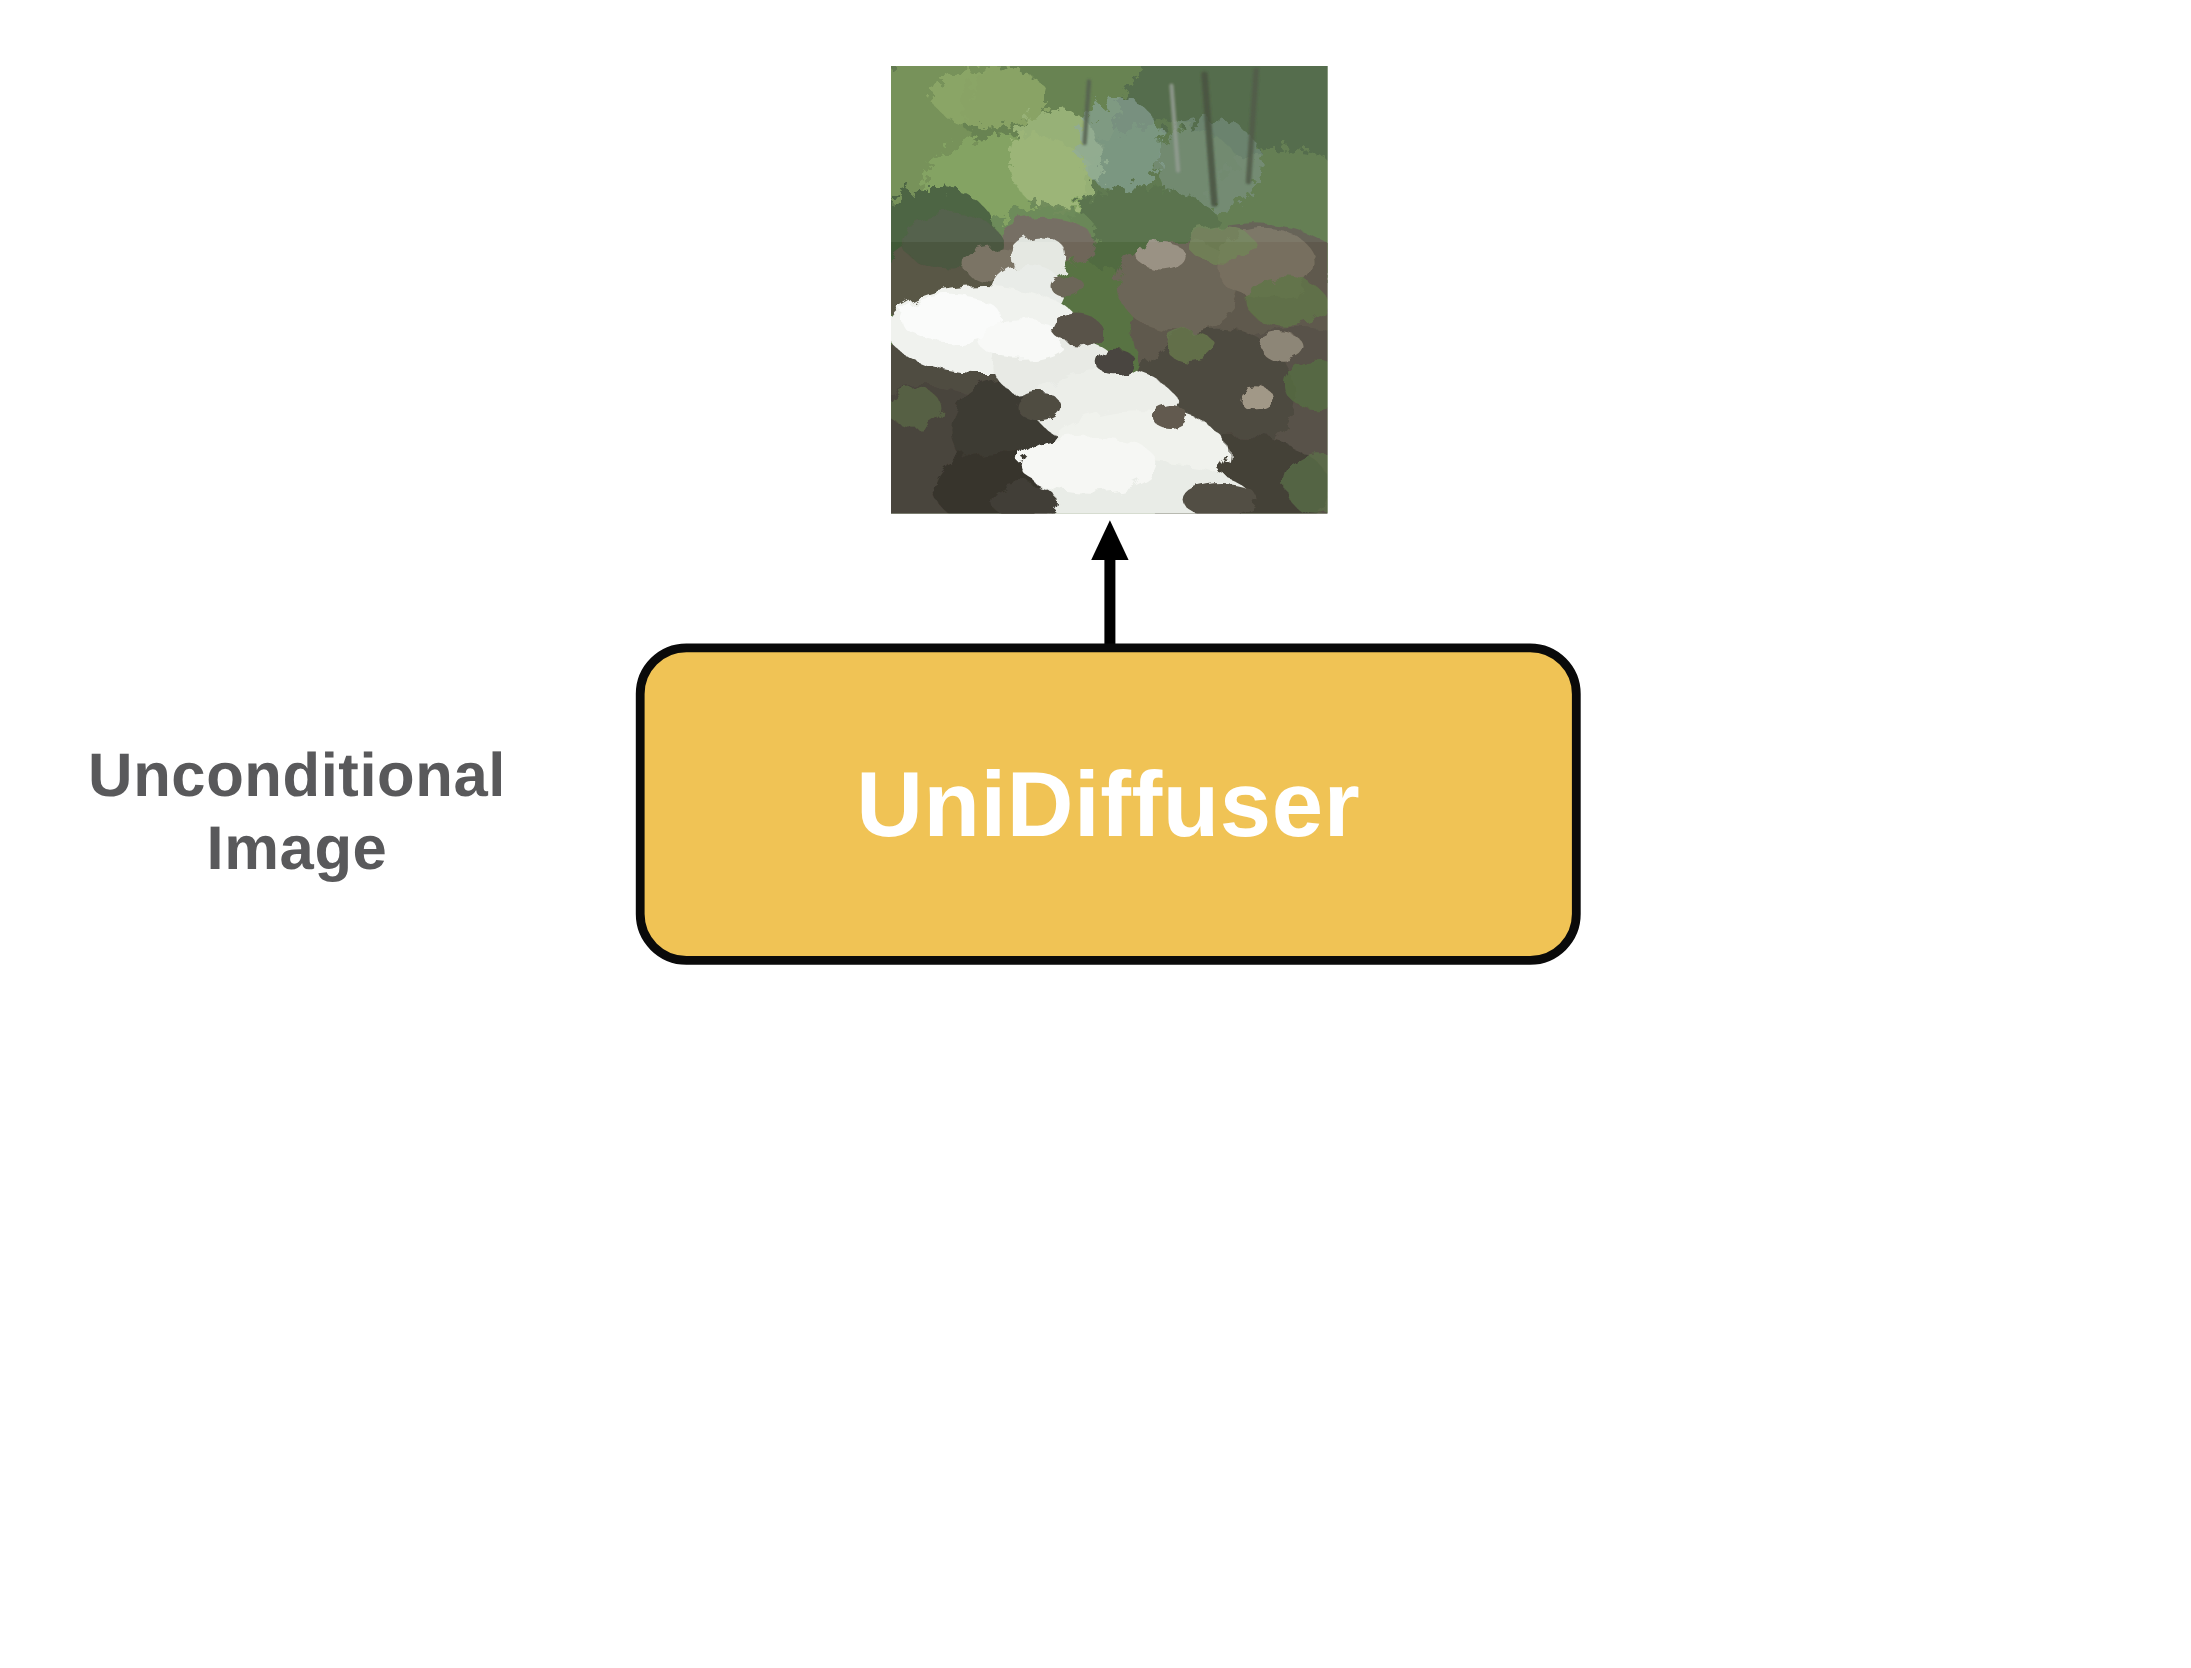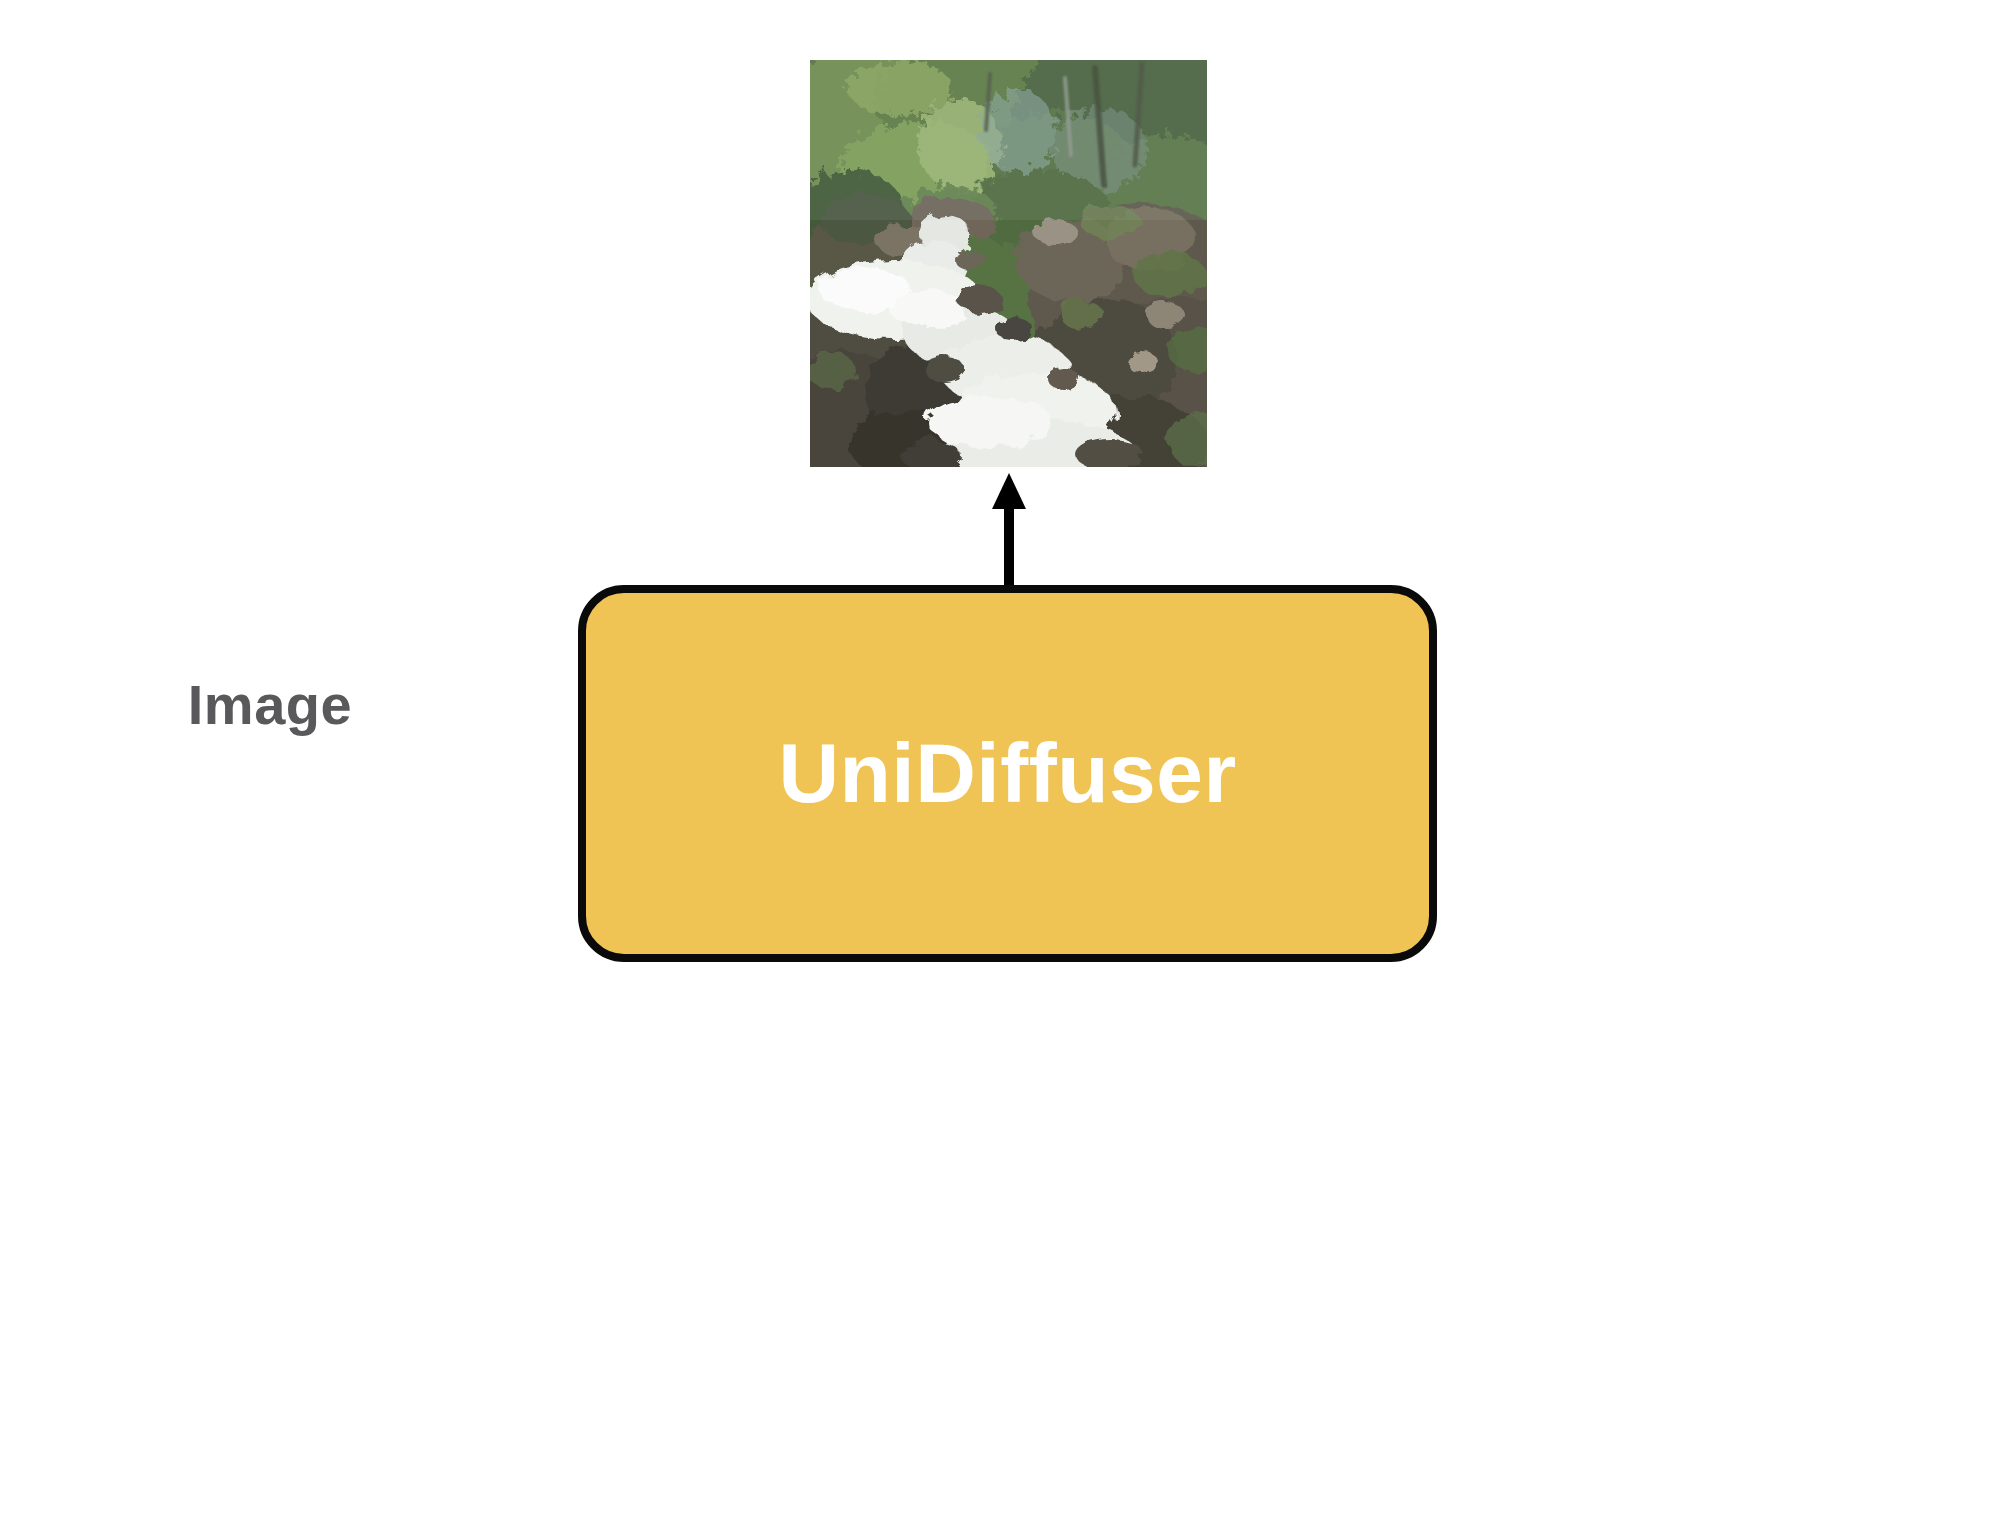--- a/index.html
+++ b/index.html
@@ -42,21 +42,21 @@
     top: 471px;
     width: 40px;
     height: 115px;
     color: var(--arrow-color, #000000);
   }
   .model-box {
     position: absolute;
     left: 578px;
     top: 585px;
     width: 859px;
-    height: 377px;
+    height: 292px;
     box-sizing: border-box;
     background: var(--box-fill, #f0c355);
     border: 8px solid var(--box-border, #0a0a0a);
     border-radius: 46px;
     display: flex;
     align-items: center;
     justify-content: center;
     text-align: center;
   }
   .model-box .box-label {
@@ -65,20 +65,21 @@
     font-size: 84px;
     letter-spacing: 0.5px;
   }
 </style>
 </head>
 <body>
 
 <div class="page">
 
   <div class="task-label">
+    <div>Unconditional</div>
     <div>Image</div>
   </div>
 
   <div class="photo">
     <svg viewBox="0 0 397 407" width="397" height="407" xmlns="http://www.w3.org/2000/svg">
       <defs>
         <filter id="f-rough" x="-20%" y="-20%" width="140%" height="140%">
           <feTurbulence type="fractalNoise" baseFrequency="0.055" numOctaves="3" seed="11" result="n"></feTurbulence>
           <feDisplacementMap in="SourceGraphic" in2="n" scale="16"></feDisplacementMap>
         </filter>

